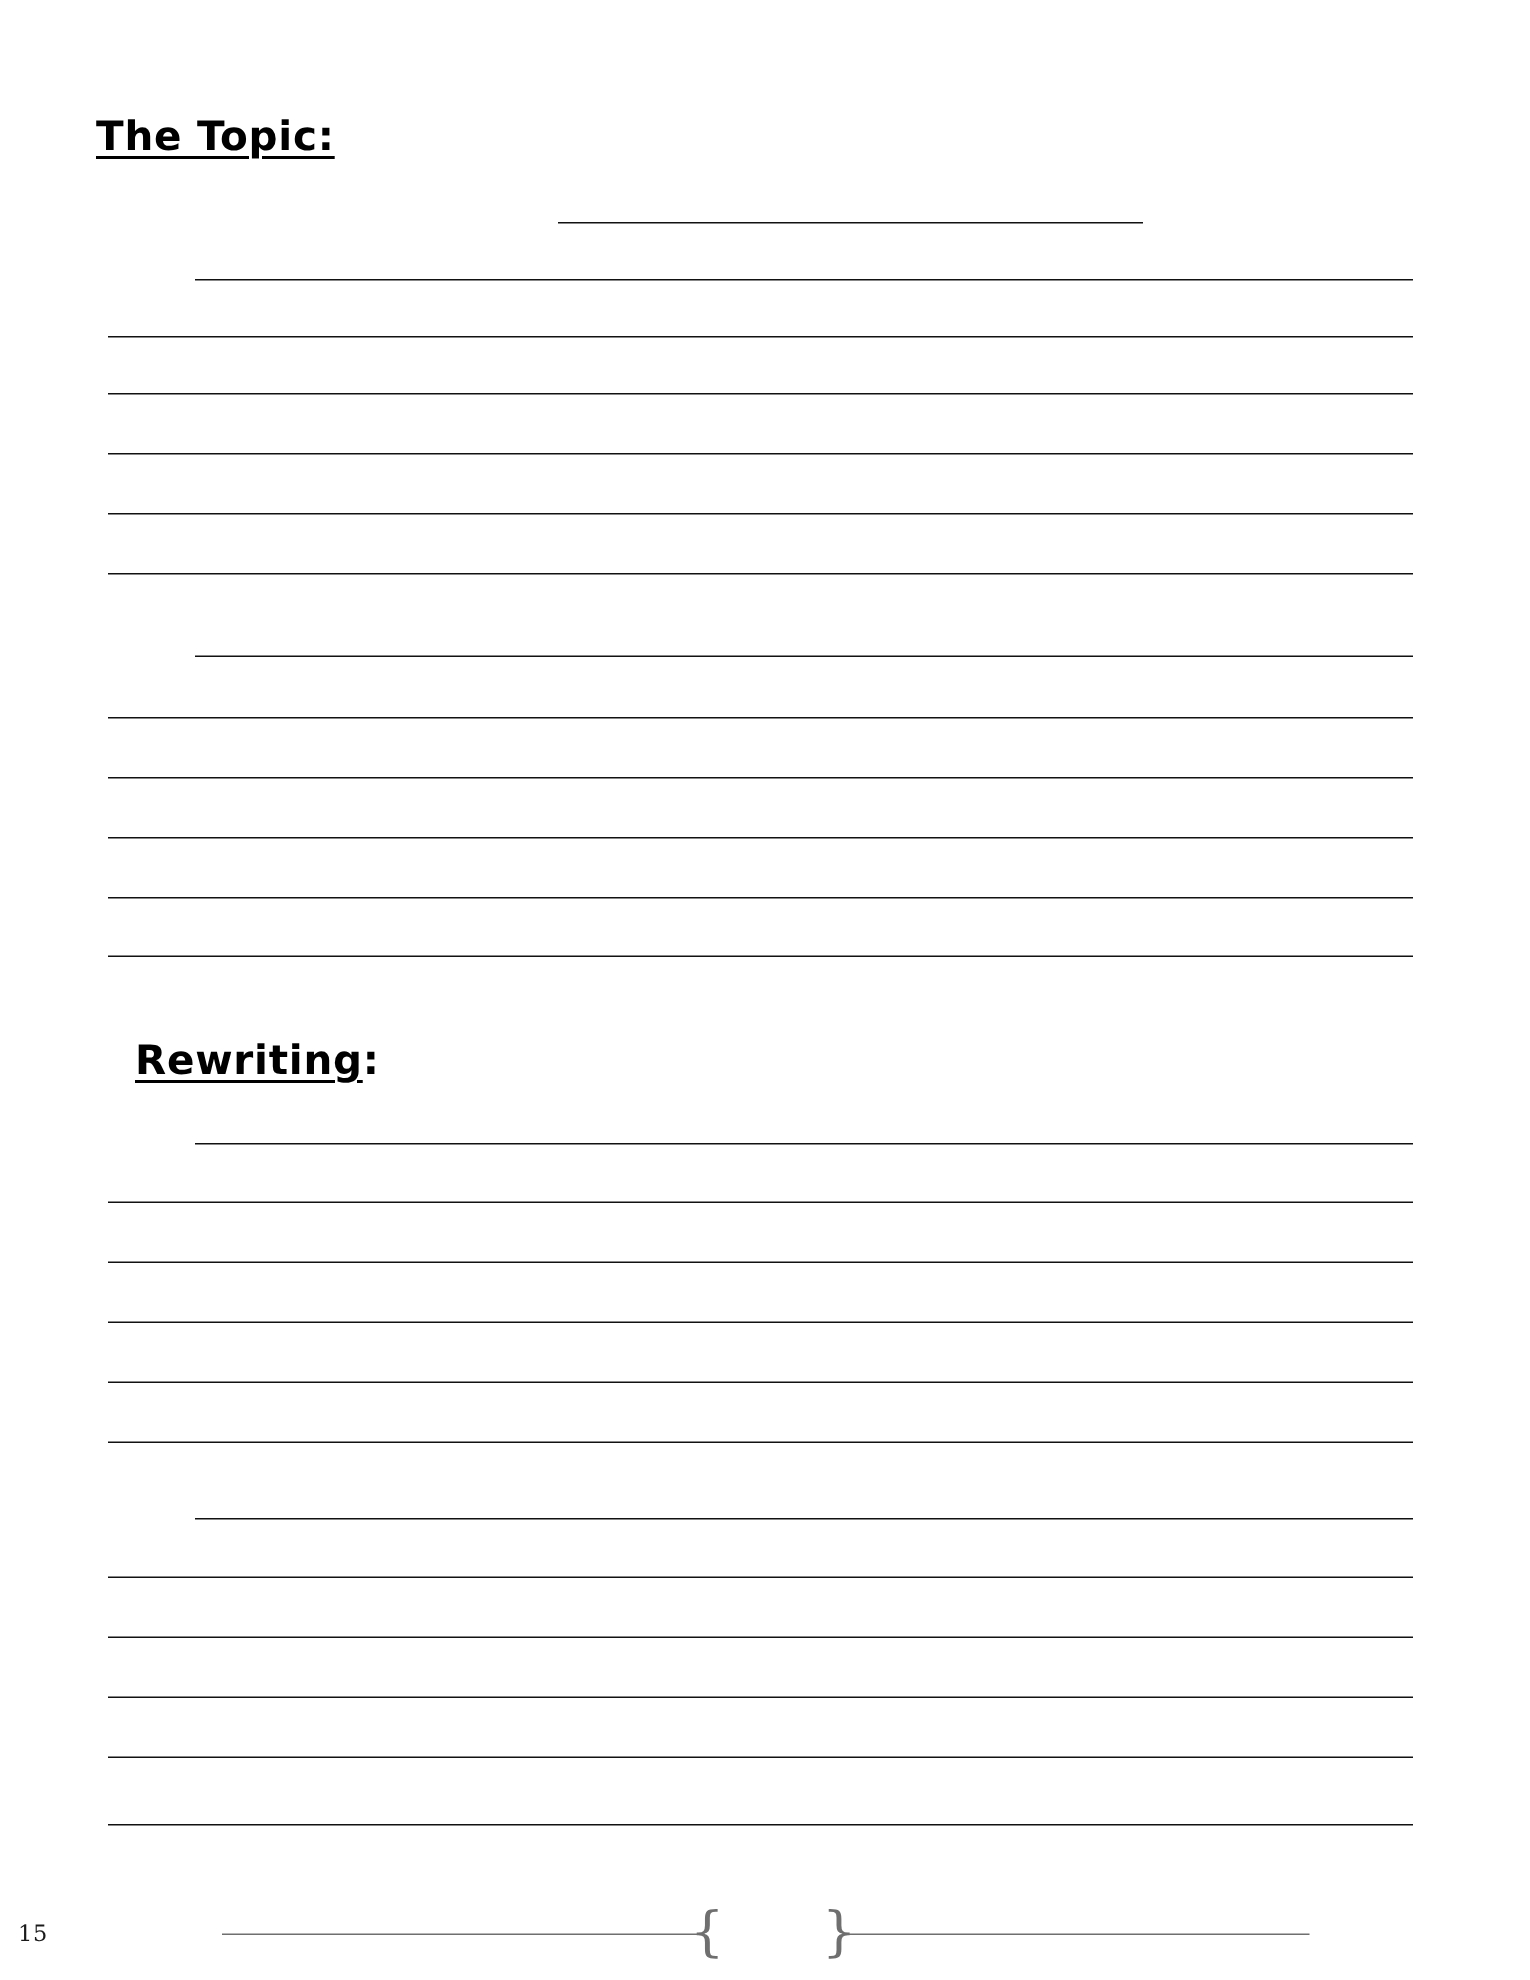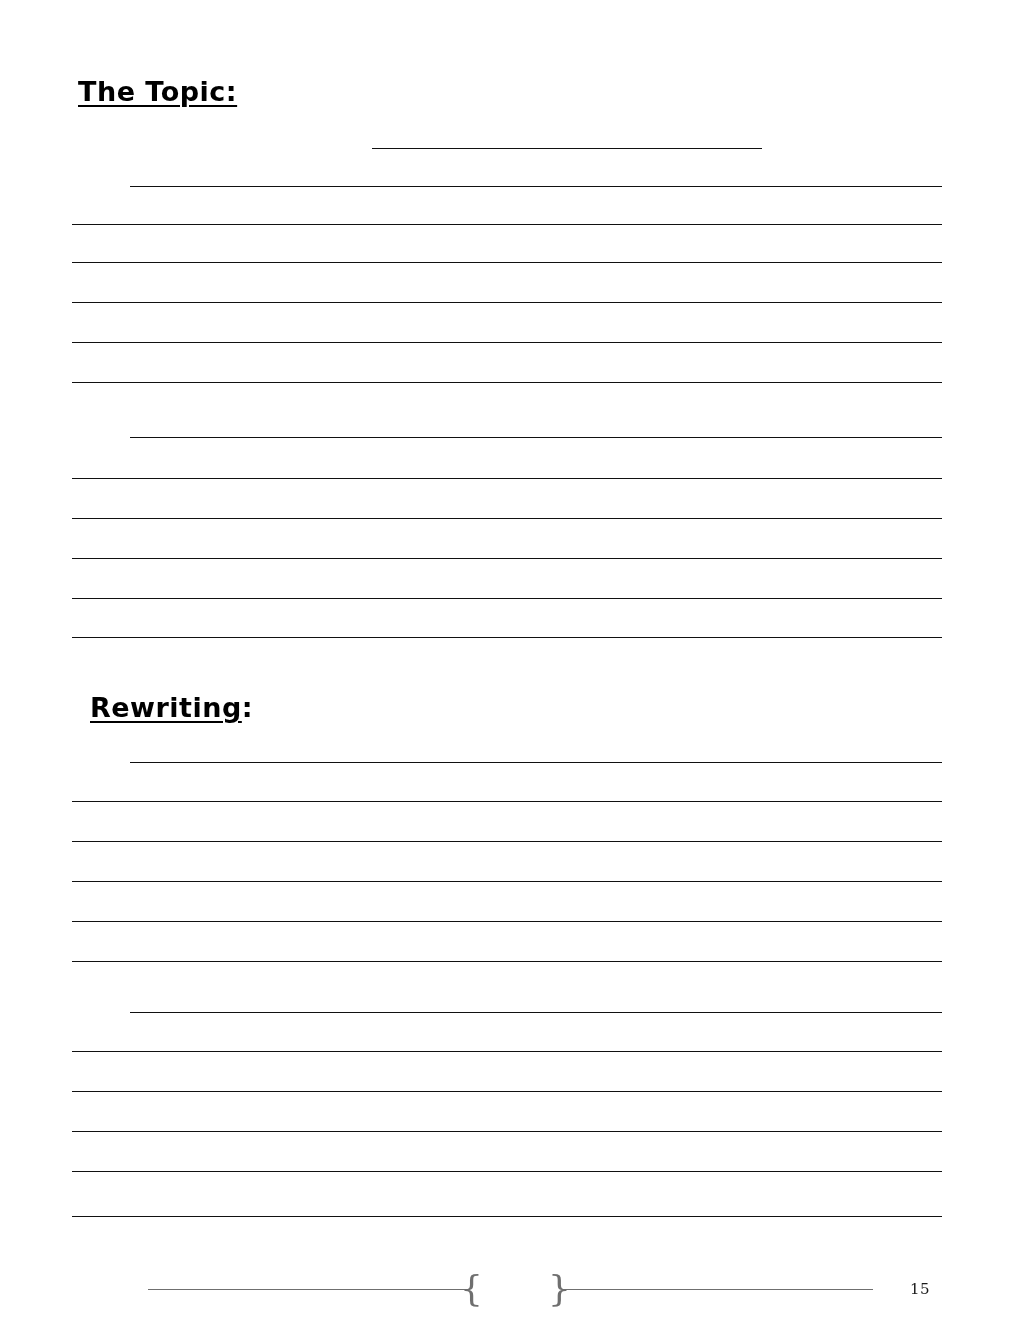--- a/index.html
+++ b/index.html
@@ -31,21 +31,21 @@
     letter-spacing: 0.5px;
     white-space: nowrap;
     color: #000;
   }
   .section-heading .underlined {
     text-decoration: underline;
     text-underline-offset: 4px;
     text-decoration-thickness: 2px;
   }
 
-  #heading-topic { left: 78px; top: 76px; }
+  #heading-topic { left: 64px; top: 76px; }
   #heading-rewriting { left: 70px; top: 692px; margin-left: 20px; }
 
   
   .rule {
     position: absolute;
     height: 0;
     border-top: 1.6px solid #111111;
   }
 
   
@@ -72,24 +72,24 @@
     line-height: 34px;
     color: #6f6f6f;
     font-family: "DejaVu Serif", serif;
     font-weight: 300;
   }
   .brace.open  { left: 460px; }
   .brace.close { left: 548px; }
 
   .page-number {
     position: absolute;
-    left: 2px;
+    left: 12px;
     top: 12px;
     width: 928px;
-    text-align: right;
+    text-align: left;
     font-size: 15px;
     font-family: "DejaVu Serif", serif;
     color: #1a1a1a;
     letter-spacing: 0.5px;
   }
 </style>
 </head>
 <body>
 
 <div class="page">

